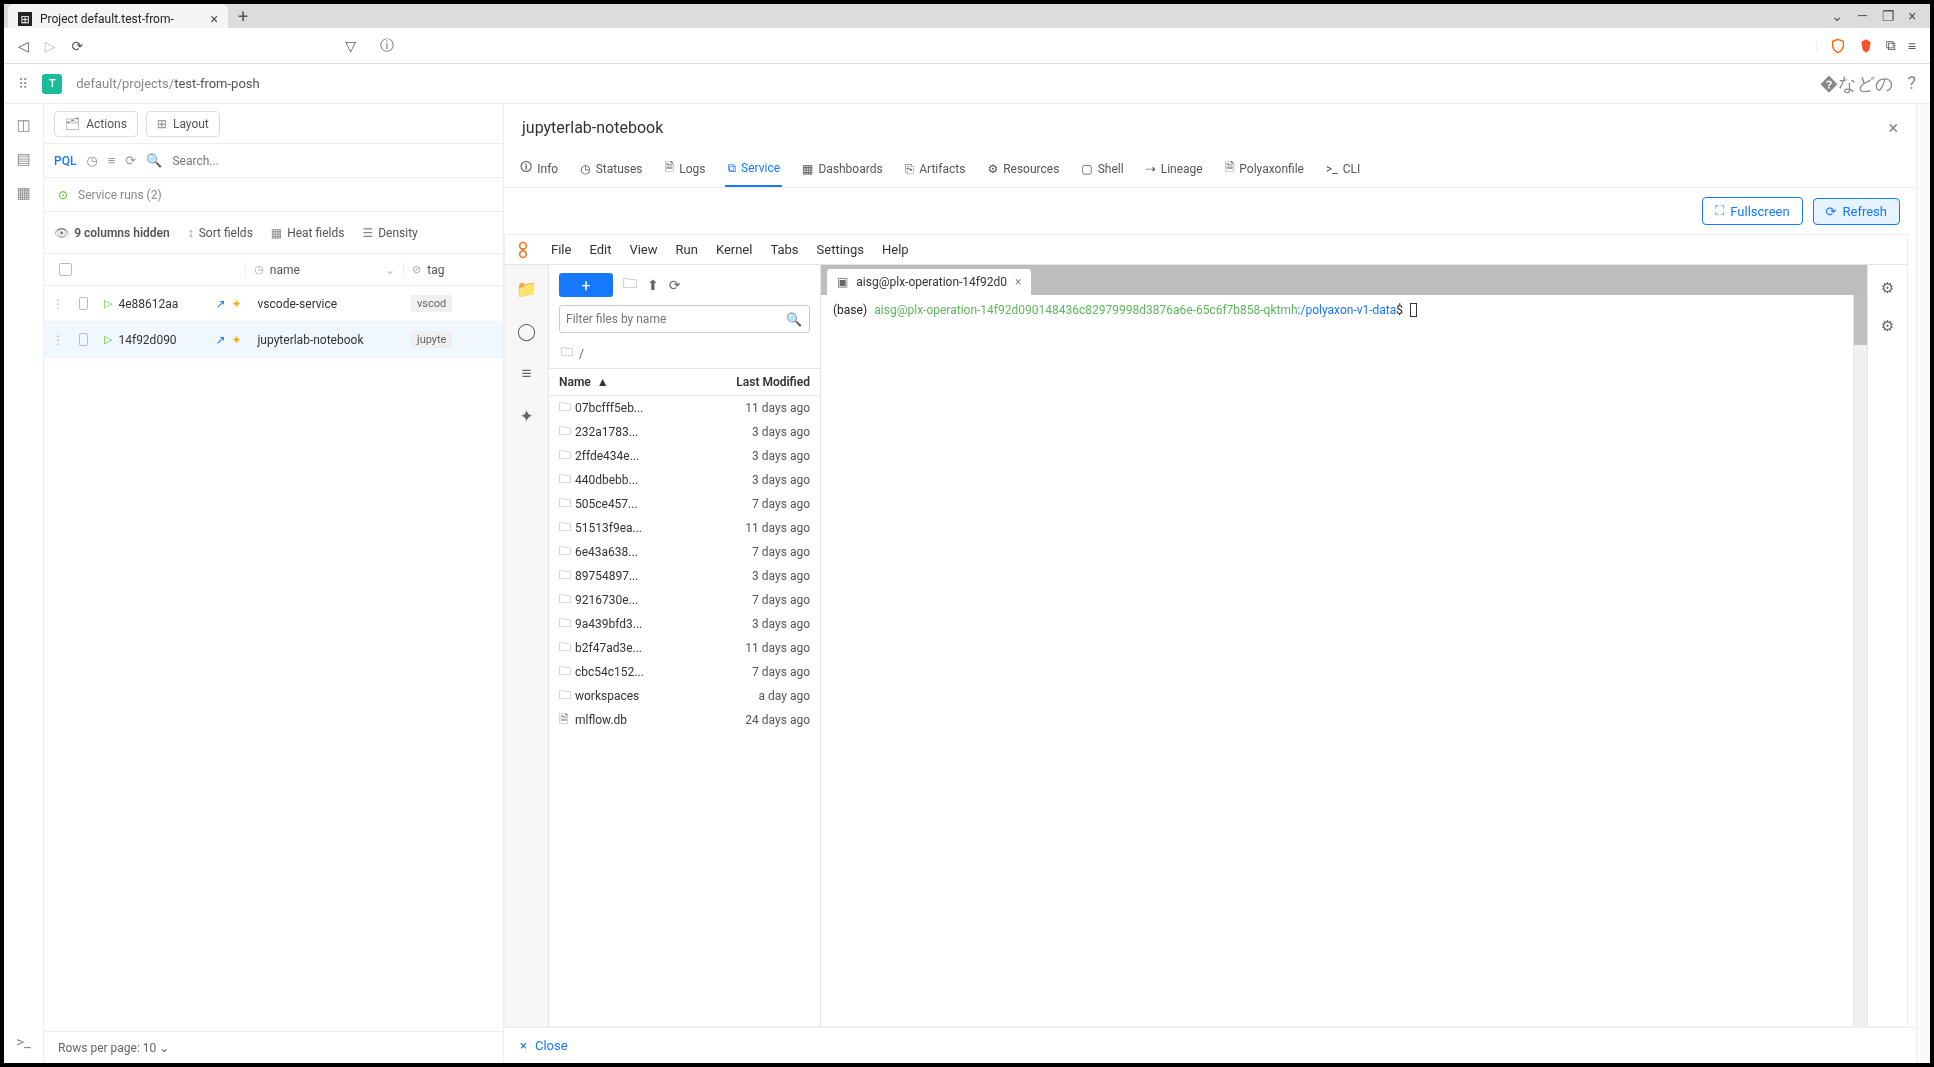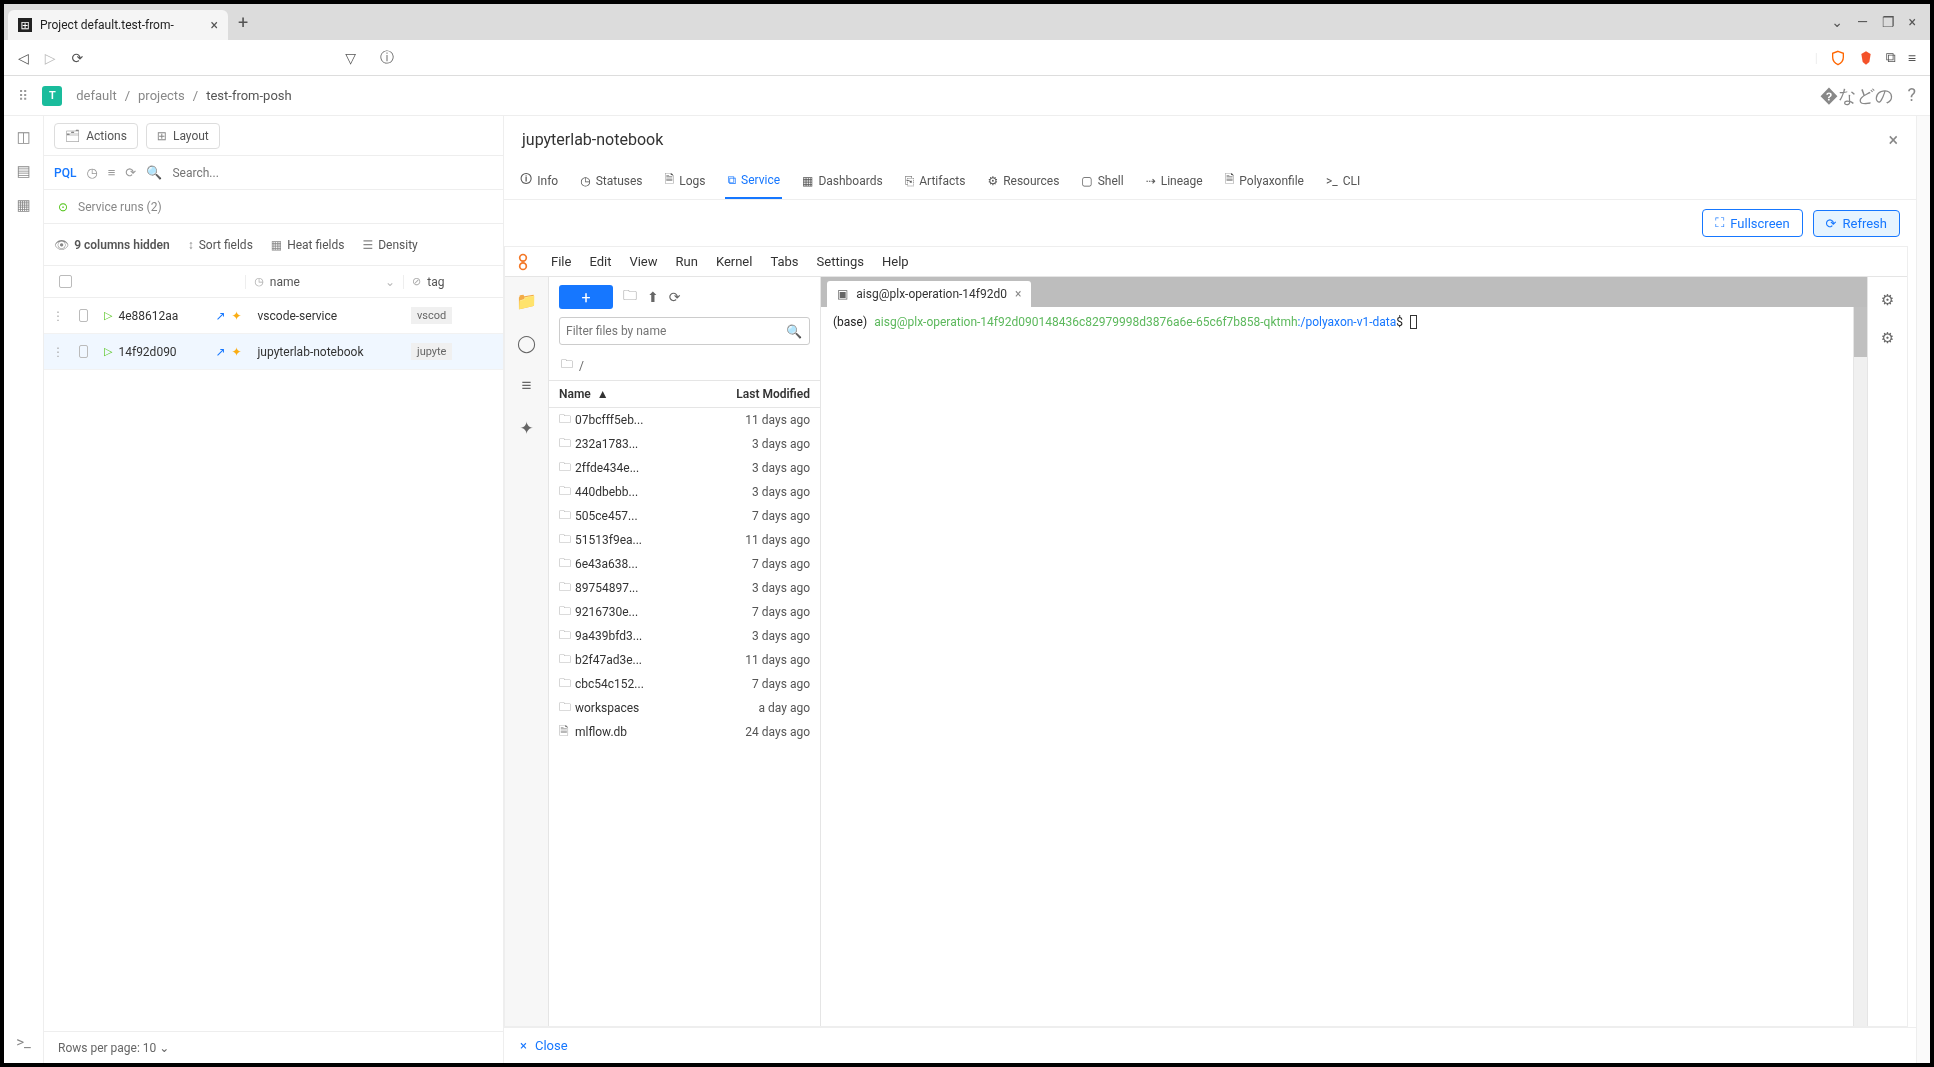--- a/index.html
+++ b/index.html
@@ -1,20 +1,20 @@
 <!DOCTYPE html>
 <html><head>
 <meta charset="utf-8">
 <style>
 * { margin: 0; padding: 0; box-sizing: border-box; font-family: -apple-system, BlinkMacSystemFont, "Segoe UI", Roboto, sans-serif; }
 body { background: #000; width: 1934px; height: 1067px; overflow: hidden; font-size: 13px; color: #333; }
 .window { position: absolute; top: 4px; left: 4px; right: 4px; bottom: 4px; background: #fff; display: flex; flex-direction: column; }
 
 
-.browser-tabs { background: #dcdcdc; height: 36px; display: flex; align-items: center; padding: 0 4px; }
+.browser-tabs { background: #dcdcdc; height: 24px; display: flex; align-items: center; padding: 0 4px; }
 .browser-tab { background: #f5f5f5; height: 30px; margin-top: 6px; border-radius: 6px 6px 0 0; display: flex; align-items: center; padding: 0 10px; gap: 8px; min-width: 220px; }
 .browser-tab .favicon { width: 14px; height: 14px; background: #222; display: flex; align-items: center; justify-content: center; }
 .browser-tab .favicon::before { content: "⊞"; color: #fff; font-size: 11px; }
 .tab-title { font-size: 12px; color: #222; flex: 1; white-space: nowrap; overflow: hidden; }
 .tab-close { font-size: 14px; color: #555; cursor: pointer; }
 .new-tab { font-size: 18px; color: #555; margin-left: 10px; cursor: pointer; }
 .browser-tabs-right { margin-left: auto; display: flex; gap: 14px; padding-right: 10px; color: #555; font-size: 14px; }
 
 .browser-nav { background: #fff; height: 36px; display: flex; align-items: center; padding: 0 14px; gap: 16px; border-bottom: 1px solid #ddd; }
 .nav-btn { color: #555; font-size: 14px; cursor: pointer; }
@@ -23,21 +23,21 @@
 .url-icon { color: #666; font-size: 14px; }
 .url-text { font-size: 13px; color: #555; }
 .url-text .host { color: #222; }
 .nav-right { display: flex; gap: 12px; align-items: center; }
 .shield-brave { width: 16px; height: 16px; }
 
 
 .app-header { height: 40px; display: flex; align-items: center; padding: 0 14px; gap: 14px; border-bottom: 1px solid #eee; }
 .grip { color: #999; font-size: 14px; }
 .org-badge { width: 20px; height: 20px; background: #1abc9c; color: #fff; border-radius: 3px; display: flex; align-items: center; justify-content: center; font-size: 11px; font-weight: 600; }
-.breadcrumbs { display: flex; gap: 8px; font-size: 13px; color: #888; }
+.breadcrumbs { display: flex; font-size: 13px; color: #888; }
 .breadcrumbs a { color: #888; text-decoration: none; }
 .breadcrumbs .current { color: #555; }
 .app-header-right { margin-left: auto; display: flex; gap: 14px; color: #888; font-size: 18px; }
 
 
 .main { flex: 1; display: flex; overflow: hidden; }
 .left-rail { width: 40px; border-right: 1px solid #eee; display: flex; flex-direction: column; align-items: center; gap: 16px; padding: 12px 0; color: #888; }
 .left-rail .rail-item { font-size: 15px; cursor: pointer; }
 
 

